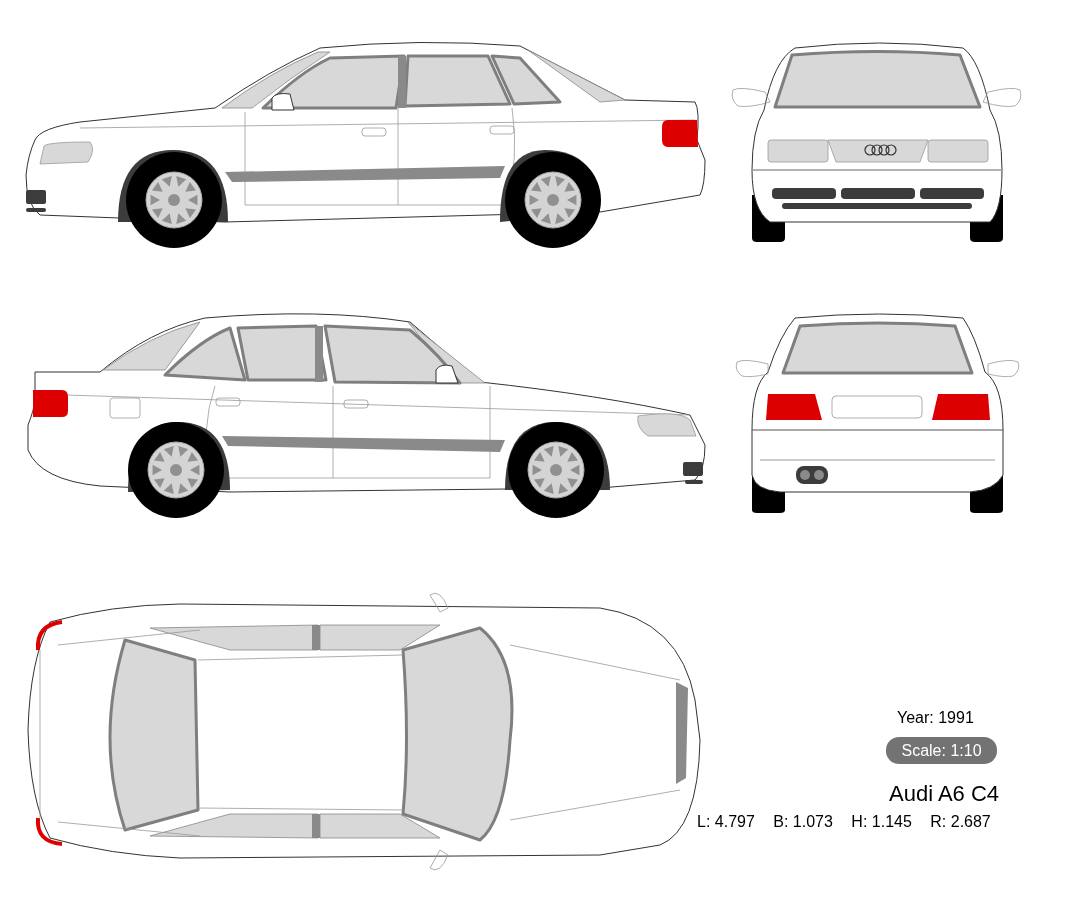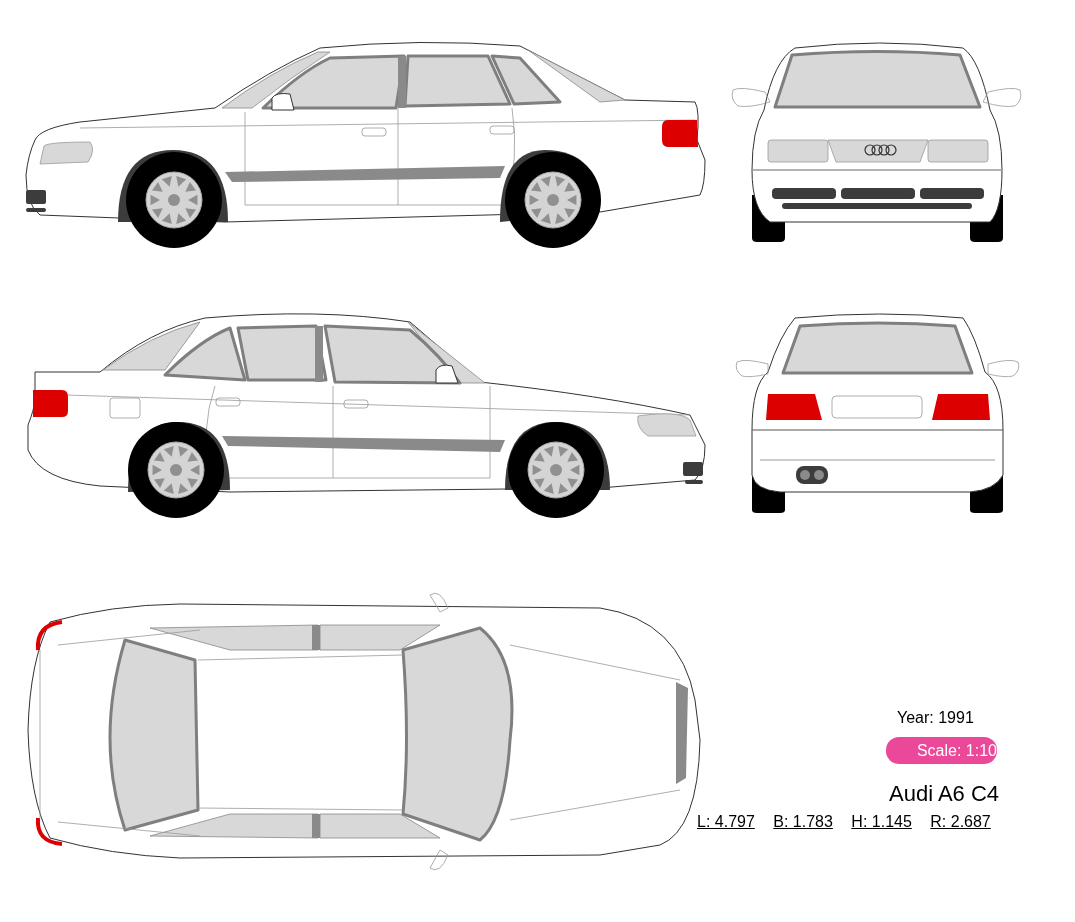--- a/index.html
+++ b/index.html
@@ -14,25 +14,25 @@
   .tail { fill: #dd0000; stroke: none; }
   .tire { fill: #000; }
   .arch { fill: #3c3c3c; }
   .rim { fill: #d4d4d4; stroke: #aaa; stroke-width: 1; }
   .spoke { fill: #909090; }
   .hub { fill: #909090; }
   .grille { fill: #3c3c3c; }
   .lamp { fill: #d8d8d8; stroke: #999; stroke-width: 0.8; }
   .info { position: absolute; white-space: nowrap; }
   #year { left: 897px; top: 709px; font-size: 16px; }
-  #scale { left: 886px; top: 737px; width: 111px; height: 27px; background: #ec4899; color: #fff;
-           font-size: 16px; line-height: 27px; text-align: right; border-radius: 13px; }
+  #scale { left: 886px; top: 737px; width: 111px; height: 27px; background: #737373; color: #fff;
+           font-size: 16px; line-height: 27px; text-align: center; border-radius: 13px; }
   #model { left: 889px; top: 781px; font-size: 22px; }
   #dims { left: 697px; top: 813px; font-size: 16px; }
-  #dims span { margin-right: 14px; text-decoration: underline; }
+  #dims span { margin-right: 14px; }
   #dims span:last-child { margin-right: 16px; }
 </style>
 </head>
 <body>
 
 <svg class="view" style="left:0;top:0" width="720" height="260" viewBox="0 0 720 260">
 
   <path class="body" d="M35,140 Q40,128 80,122 L215,108 Q270,70 320,48 Q420,38 520,46 L625,100 L695,102 Q700,110 697,140 L705,160 Q705,185 700,195 L600,212 L225,222 L40,215 Q26,205 26,175 Q28,155 35,140 Z"></path>
 
   <path class="glass-light" d="M222,108 Q270,72 318,52 L330,52 Q290,78 252,108 Z"></path>
@@ -225,16 +225,16 @@
   <path class="thin" d="M40,650 L40,818"></path>
   <path class="thin" d="M58,645 L200,630"></path>
   <path class="thin" d="M58,822 L200,836"></path>
 </svg>
 
 <div class="info" id="year">Year: 1991</div>
 <div class="info" id="scale">Scale: 1:10</div>
 <div class="info" id="model">Audi A6 C4</div>
 <div class="info" id="dims">
   <span>L: 4.797</span>
-  <span>B: 1.783</span>
+  <span>B: 1.073</span>
   <span>H: 1.145</span>
   <span>R: 2.687</span>
 </div>
 
 </body></html>

